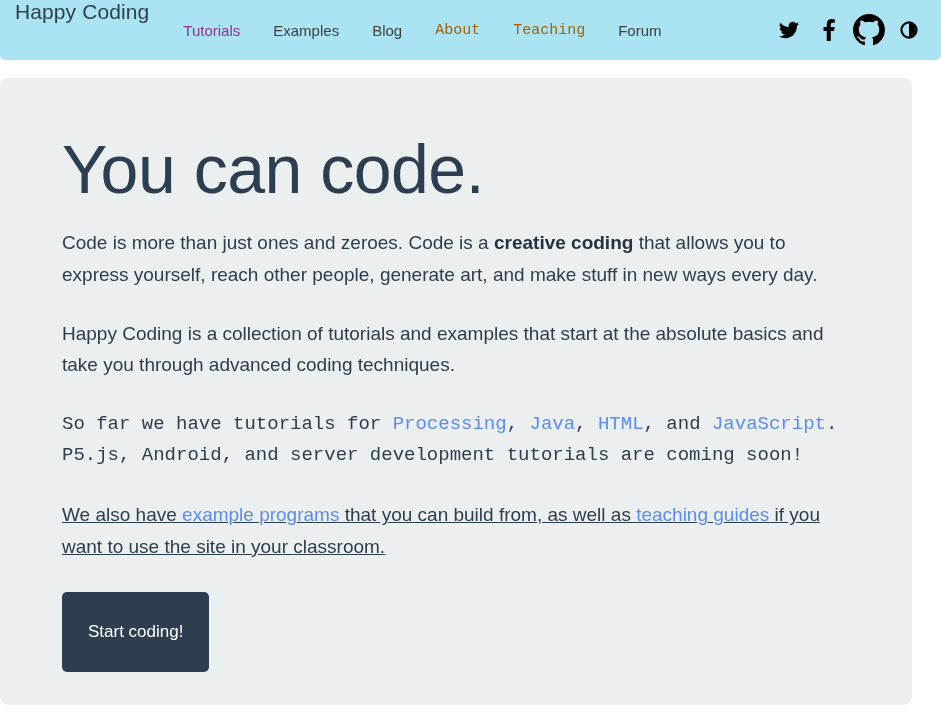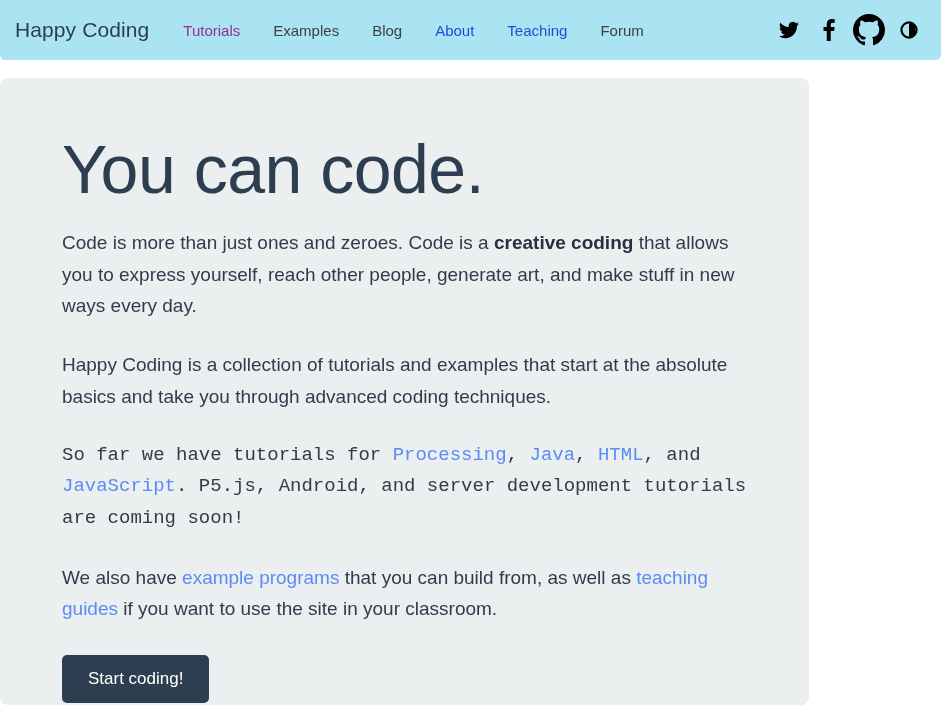--- a/index.html
+++ b/index.html
@@ -18,21 +18,20 @@
   
   .navbar {
     position: absolute;
     top: 0;
     left: 0;
     width: 941px;
     height: 60px;
     background: #aae3f2;
     box-sizing: border-box;
     display: flex;
-    align-items: center;
     border-bottom-left-radius: 5px;
     border-bottom-right-radius: 5px;
   }
   .brand {
     margin-left: 15px;
     margin-right: 18px;
     font-size: 21px;
     color: #2d3e50;
     text-decoration: none;
     font-weight: 400;
@@ -48,21 +47,22 @@
     font-size: 15px;
     color: #404040;
     text-decoration: none;
     padding: 0 16px;
     white-space: nowrap;
   }
   .nav-link.visited {
     color: #9b2f8f;
   }
   .nav-link.muted {
-    color: #1d4ed8;
+    color: #a16207;
+    font-family: Liberation Mono, monospace;
   }
   .nav-spacer {
     flex: 1 1 auto;
   }
   .nav-icons {
     display: flex;
     align-items: center;
     margin-right: 12px;
   }
   .nav-icon {
@@ -74,21 +74,21 @@
     color: #000000;
     text-decoration: none;
   }
   .nav-icon svg { display: block; }
 
   
   .card {
     position: absolute;
     left: 0px;
     top: 78px;
-    width: 809px;
+    width: 912px;
     height: 627px;
     box-sizing: border-box;
     background: #eceff0;
     border-radius: 8px;
     padding: 0 62px;
     overflow: hidden;
   }
 
   .hero-title {
     margin: 0;
@@ -103,35 +103,35 @@
   .body-text {
     margin: 0;
     padding-top: 22px;
     font-size: 19px;
     line-height: 1.65;
     color: #2e3d4c;
     max-width: 830px;
   }
   .body-text.p2 { padding-top: 28px; }
   .body-text.p3 { padding-top: 28px; font-family: Liberation Mono, monospace; }
-  .body-text.p4 { padding-top: 28px; }
+  .body-text.p4 { padding-top: 28px; text-decoration: underline; }
 
   .body-text b { font-weight: 700; color: #25313d; }
   .link {
     color: #5b8cf5;
     text-decoration: none;
   }
 
   .cta {
     display: inline-block;
     margin-top: 30px;
     background: #2d3e50;
     color: #ffffff;
     font-size: 17px;
-    padding: 14px 26px;
+    padding: 30px 26px;
     border: none;
     border-radius: 5px;
     text-decoration: none;
     cursor: pointer;
     font-family: "Liberation Sans", sans-serif;
   }
 </style>
 </head>
 <body>
 

